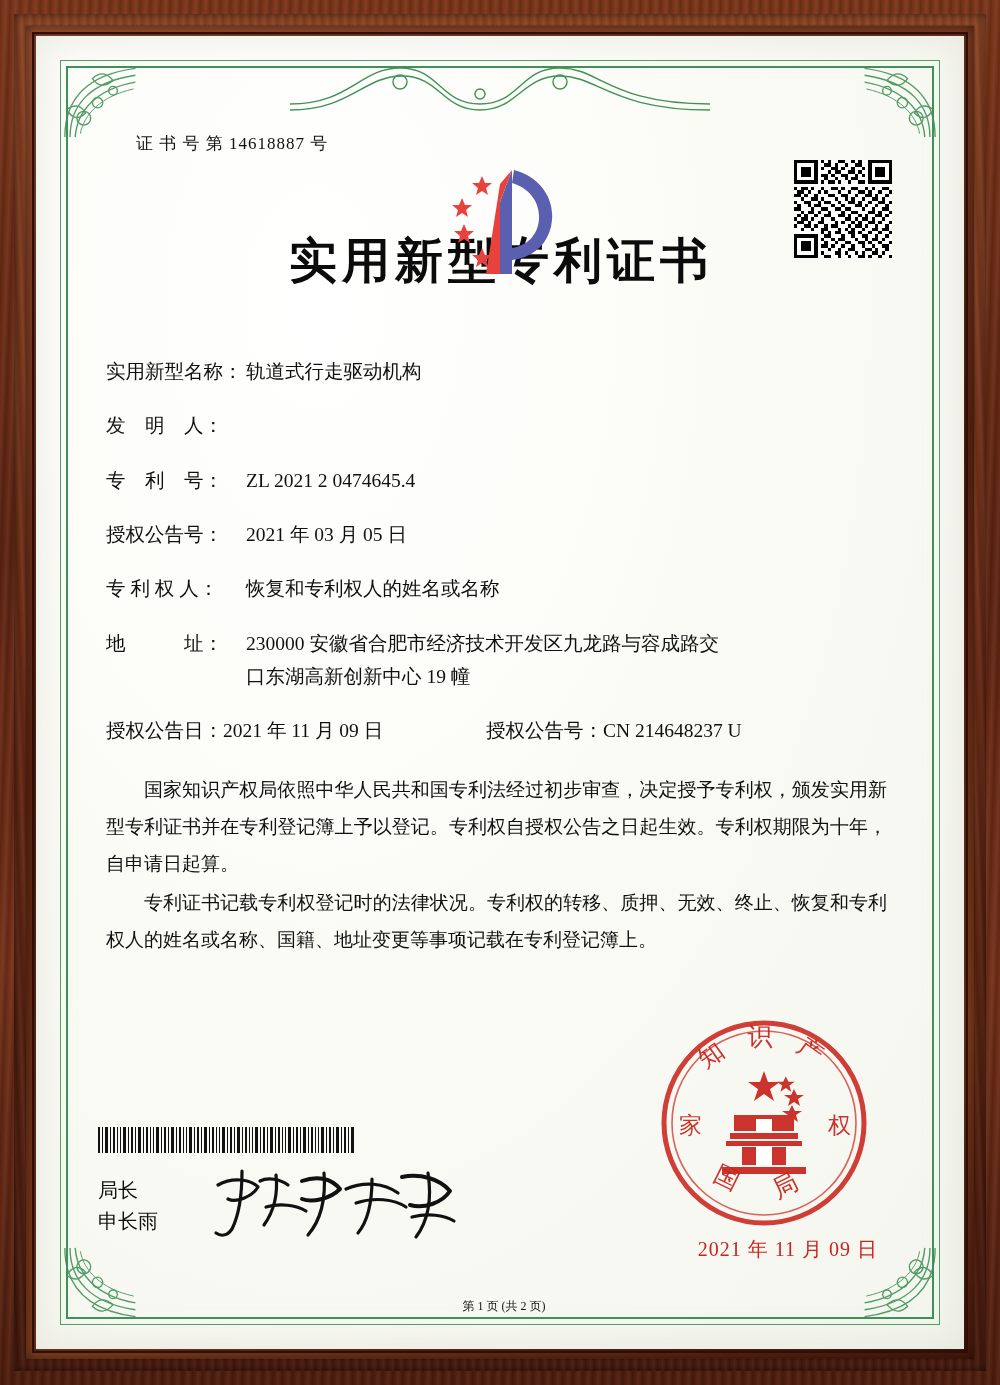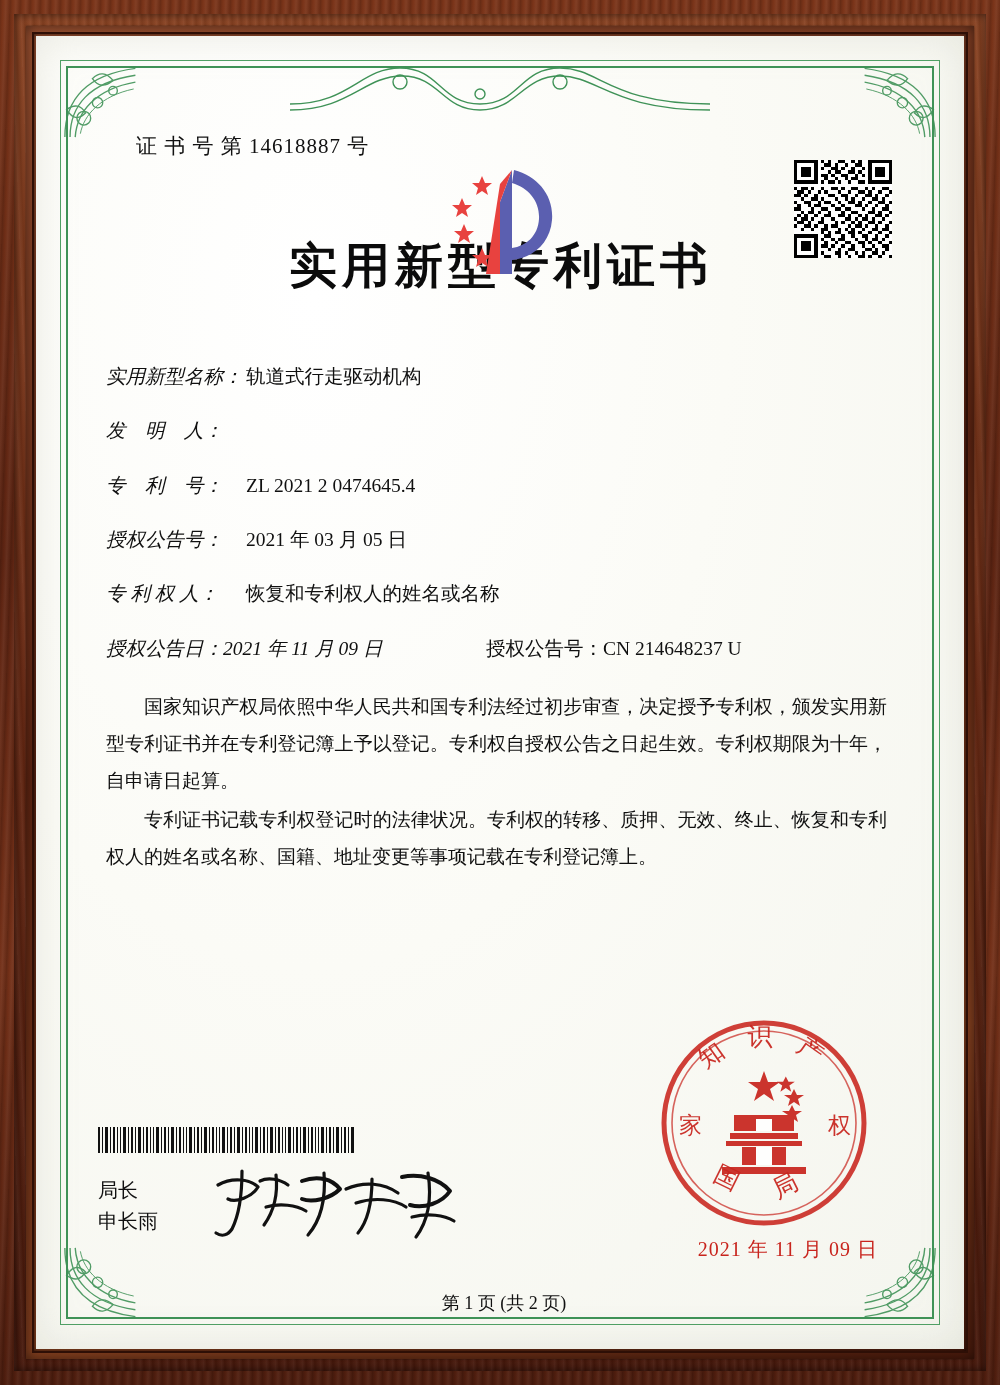--- a/index.html
+++ b/index.html
@@ -96,21 +96,21 @@
     color: #3f9257;
   }
 
   
   .content {
     position: absolute;
     left: 70px; top: 96px;
     width: 790px;
   }
   .cert-no {
-    font-size: 21px;
+    font-size: 17px;
     color: #111;
     letter-spacing: 1px;
     margin-left: 30px;
   }
   .logo {
     position: absolute;
     left: 50%;
     transform: translateX(-50%);
     top: 30px;
     width: 150px;
@@ -142,32 +142,31 @@
   .field-row {
     display: flex;
     margin-bottom: 28px;
     align-items: flex-start;
   }
   .f-label {
     width: 140px;
     flex: 0 0 140px;
     white-space: pre;
     letter-spacing: 0px;
-    font-style: italic;
   }
   .f-value { flex: 1; }
   .f-value .line2 { display: block; margin-top: 7px; }
 
   .pubrow {
     display: flex;
     margin-bottom: 6px;
     font-size: 19.5px;
     color: #101010;
   }
-  .pubrow .left { width: 380px; flex: 0 0 380px; font-style: italic; }
+  .pubrow .left { width: 380px; flex: 0 0 380px; }
   .pubrow .right { flex: 1; }
 
   .body-text {
     margin-top: 26px;
     font-size: 19px;
     line-height: 1.95;
     color: #101010;
     text-align: justify;
   }
   .body-text p { margin: 0 9px 2px 0; text-indent: 2em; }
@@ -214,21 +213,21 @@
     font-size: 20px;
     color: #c8241d;
     letter-spacing: 1px;
   }
 
   .page-num {
     position: absolute;
     left: 0; right: 0;
     bottom: 34px;
     text-align: center;
-    font-size: 18px;
+    font-size: 12px;
     color: #111;
     padding-left: 8px;
   }
 </style>
 </head>
 <body>
 
 <div class="page">
 
   <div class="frame-outer"></div>
@@ -575,20 +574,27 @@
         <div class="field-row">
           <div class="f-label">授权公告号：</div>
           <div class="f-value">2021 年 03 月 05 日</div>
         </div>
 
         <div class="field-row">
           <div class="f-label">专 利 权 人：</div>
           <div class="f-value">恢复和专利权人的姓名或名称</div>
         </div>
 
+        <div class="field-row">
+          <div class="f-label">地　　　址：</div>
+          <div class="f-value">
+            <span>230000  安徽省合肥市经济技术开发区九龙路与容成路交</span>
+            <span class="line2">口东湖高新创新中心 19 幢</span>
+          </div>
+        </div>
 
         <div class="pubrow">
           <div class="left">
             <span>授权公告日：</span><span>2021 年 11 月 09 日</span>
           </div>
           <div class="right">
             <span>授权公告号：</span><span>CN 214648237 U</span>
           </div>
         </div>
 

